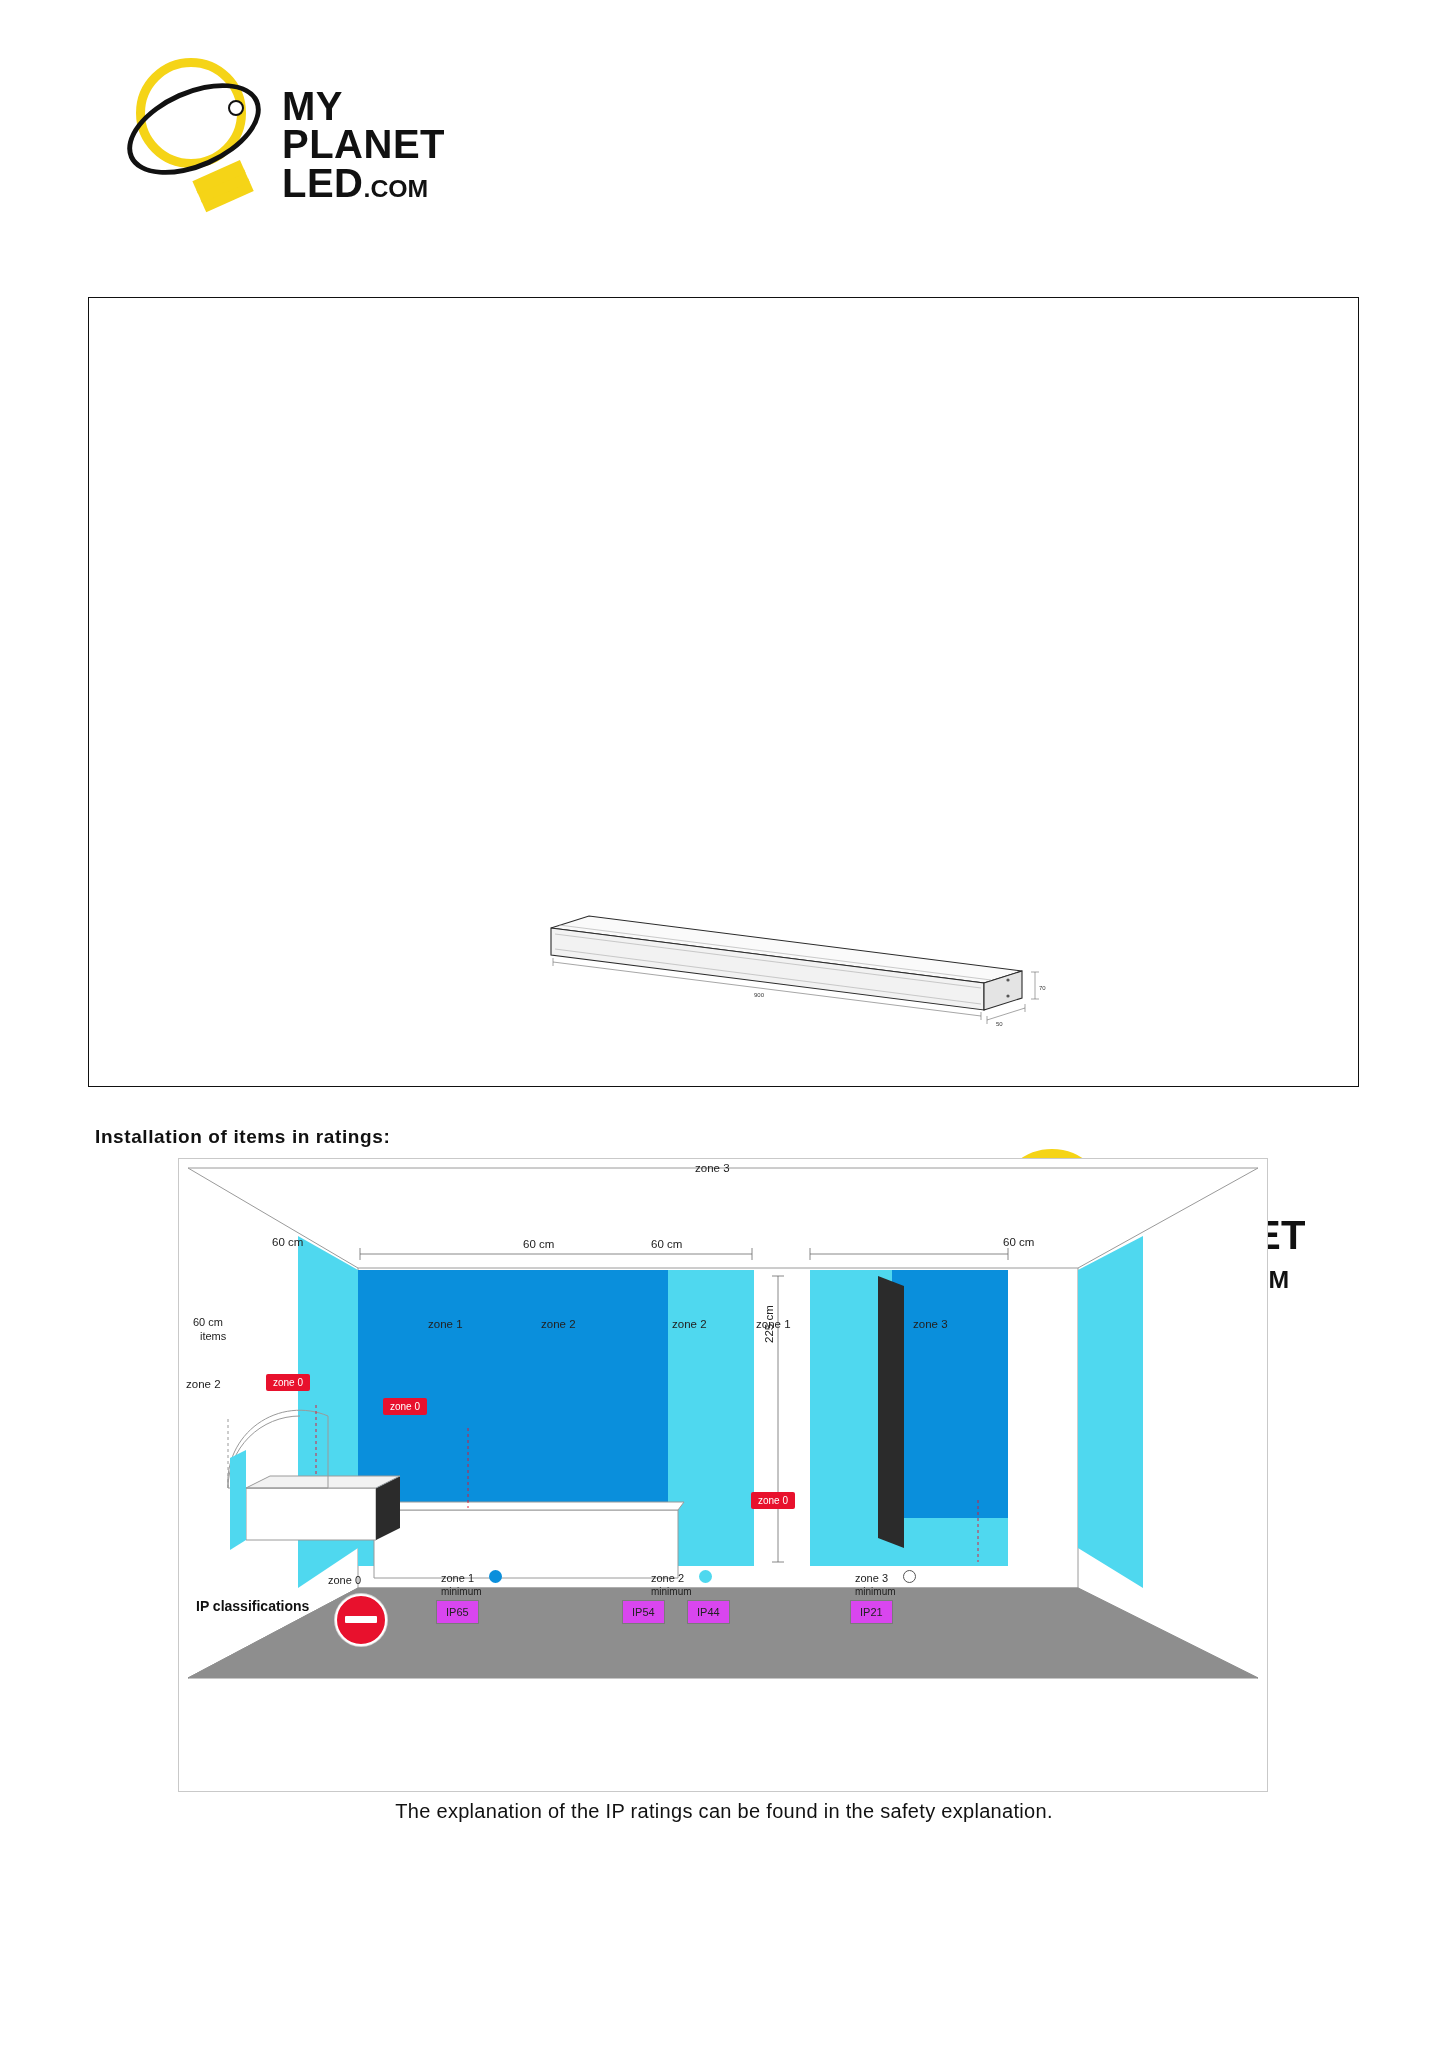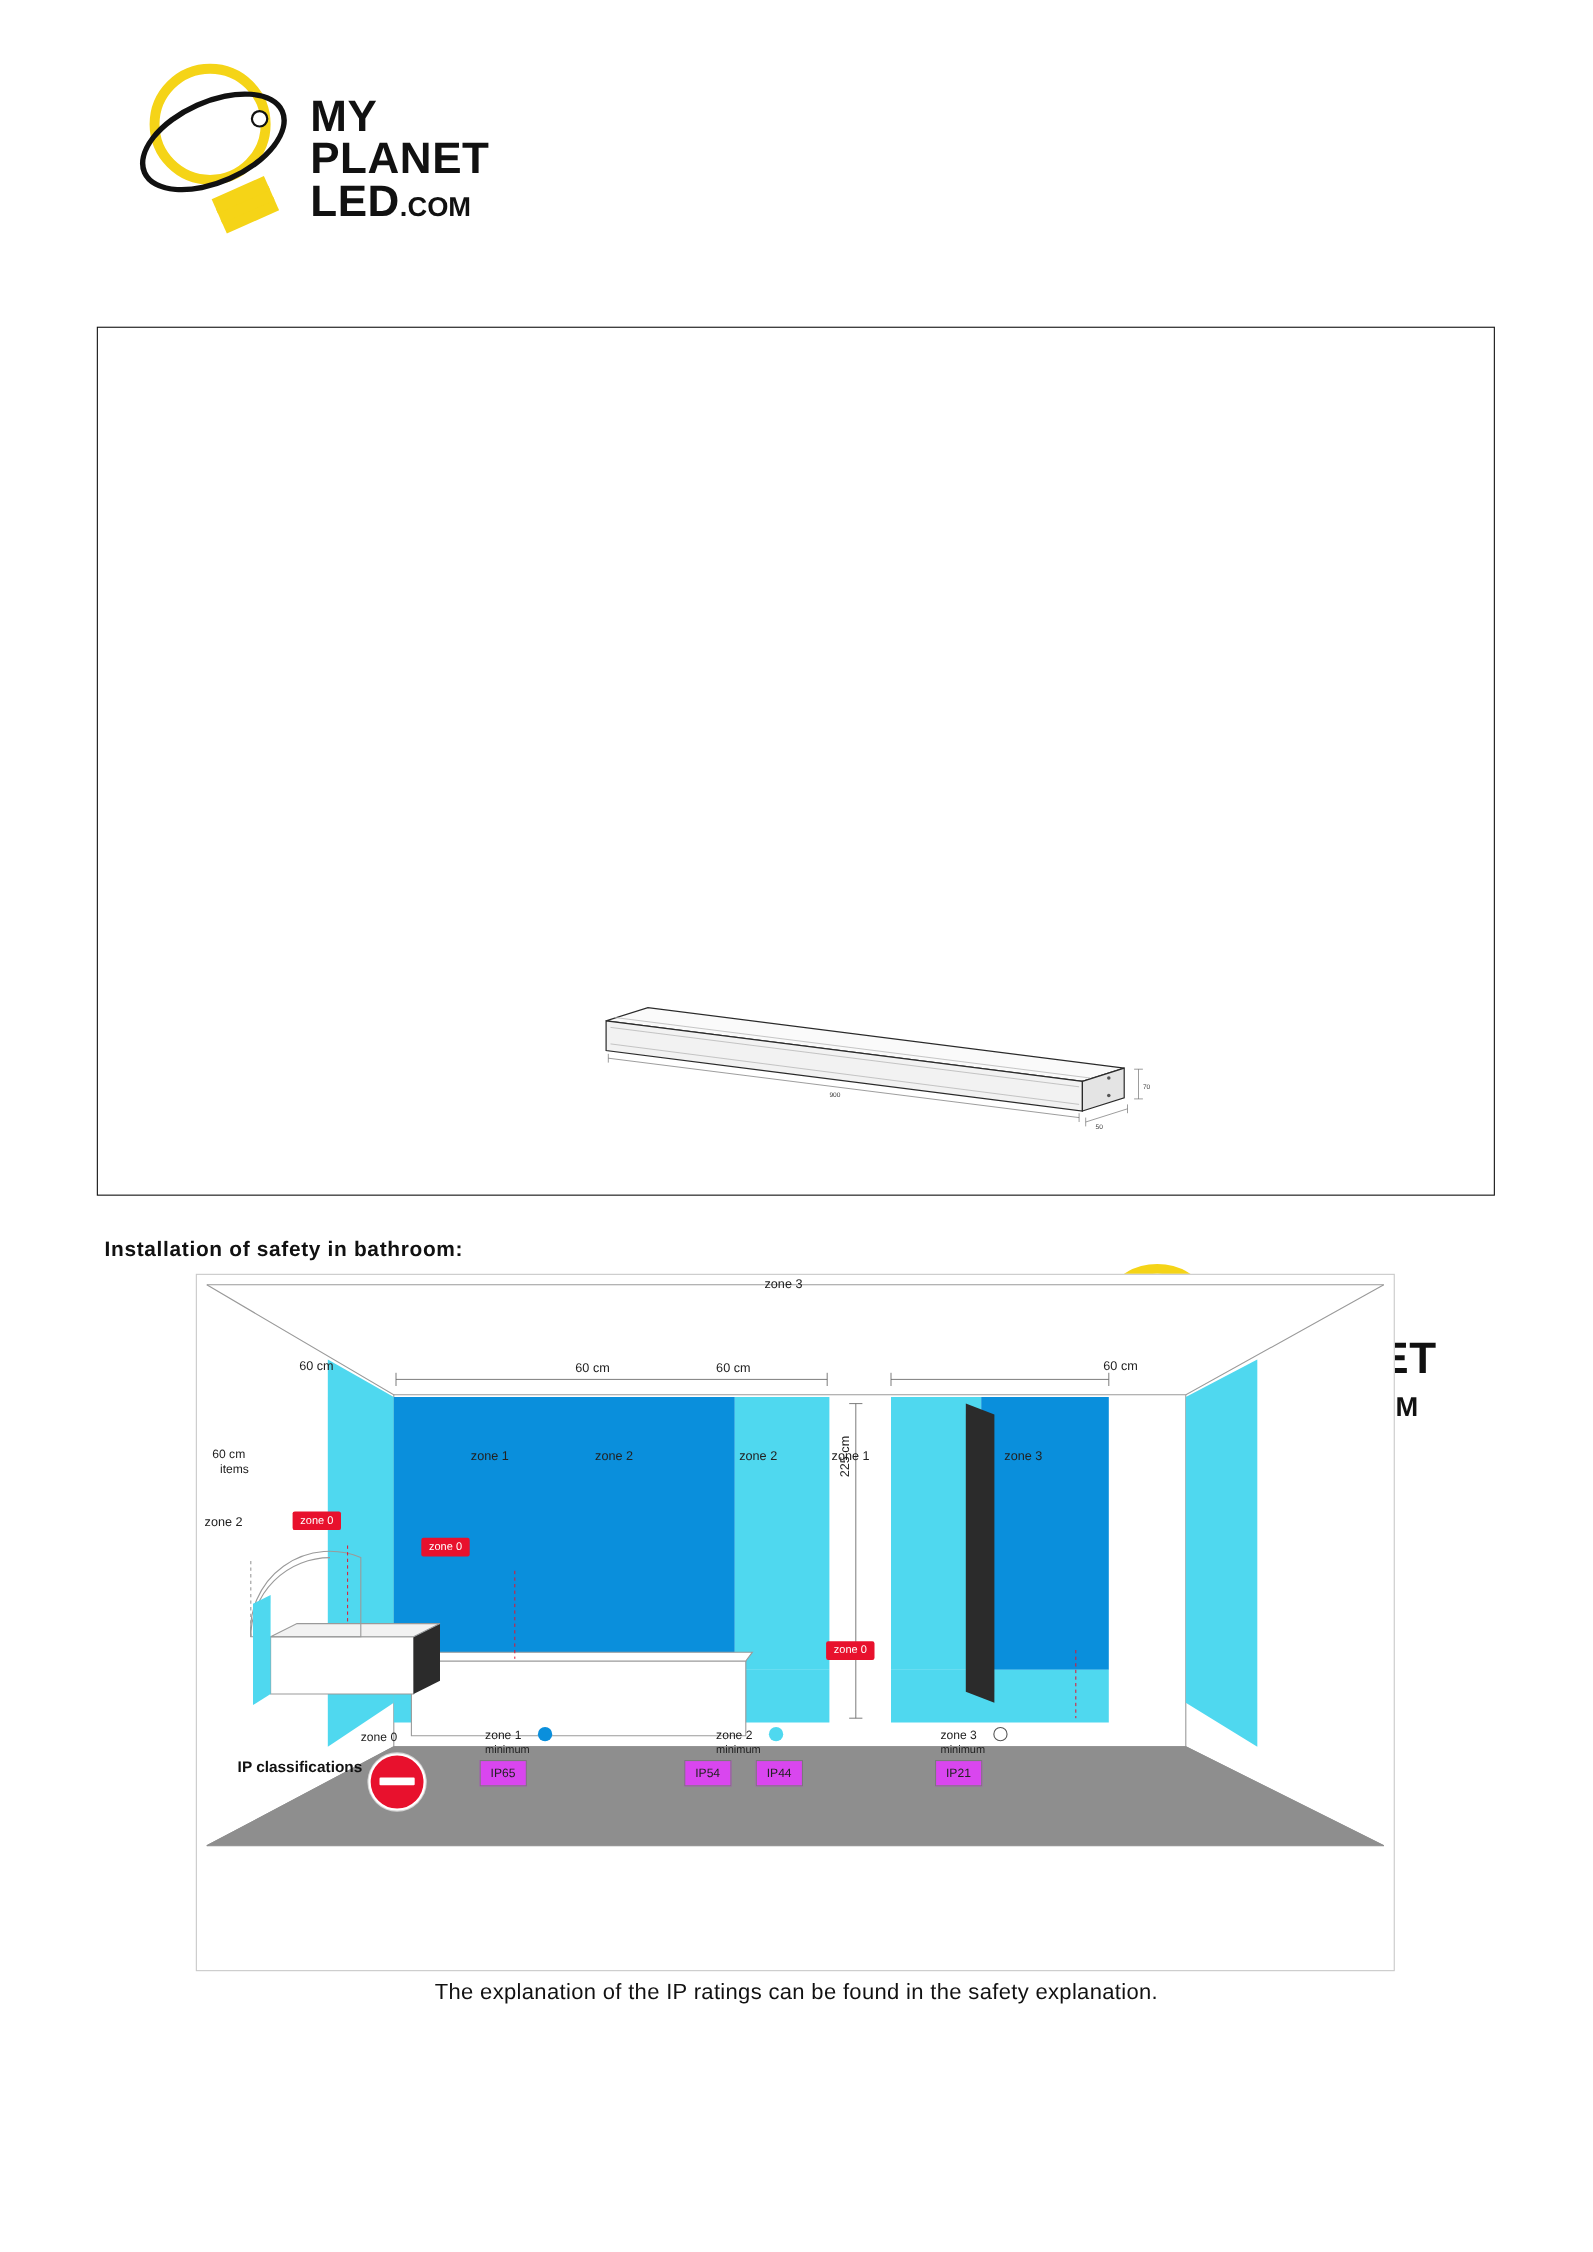--- a/index.html
+++ b/index.html
@@ -71,21 +71,21 @@
   .lbl-sm{position:absolute;font-size:10px;color:#222;white-space:nowrap;}
   .zone0-chip{
     position:absolute;background:#e8112d;color:#fff;font-size:10px;
     padding:3px 7px;border-radius:2px;white-space:nowrap;
   }
   .ipbox{
     position:absolute;border:1px solid #7a7a7a;background:#d946ef;
     font-size:11px;color:#222;padding:5px 9px;white-space:nowrap;
   }
   .dotmark{position:absolute;border-radius:50%;}
-  #ip-class-title{position:absolute;left:18px;top:440px;font-size:14px;font-weight:bold;color:#111;margin-left:20px;}
+  #ip-class-title{position:absolute;left:18px;top:440px;font-size:14px;font-weight:bold;color:#111;}
   .noentry{
     position:absolute;width:48px;height:48px;border-radius:50%;background:#e8112d;
     border:2px solid #fff;box-shadow:0 0 0 1px #d4d4d4;
   }
   .noentry:after{
     content:"";position:absolute;left:8px;top:20px;width:32px;height:7px;background:#fff;border-radius:1px;
   }
 
   
   #caption{
@@ -159,21 +159,21 @@
       <div class="logo-bulb"></div>
     </div>
     <div class="logo-text">
       <div>MY</div>
       <div>PLANET</div>
       <div><span>LED</span><span class="dotcom">.COM</span></div>
     </div>
   </div>
 </div>
 
-<div id="section-heading">Installation of safety in bathroom:</div>
+<div id="section-heading">Installation of items in ratings:</div>
 
 <div id="bathroom-figure">
   <div class="fig-border"></div>
 
   <svg viewBox="0 0 1090 634" width="1090" height="634" style="position:absolute;left:0;top:0;">
 
     <g stroke="#9a9a9a" stroke-width="1" fill="none">
       <polyline points="10,10 180,110 180,430 10,520"></polyline>
       <polyline points="1080,10 900,110 900,430 1080,520"></polyline>
       <line x1="10" y1="10" x2="1080" y2="10"></line>

